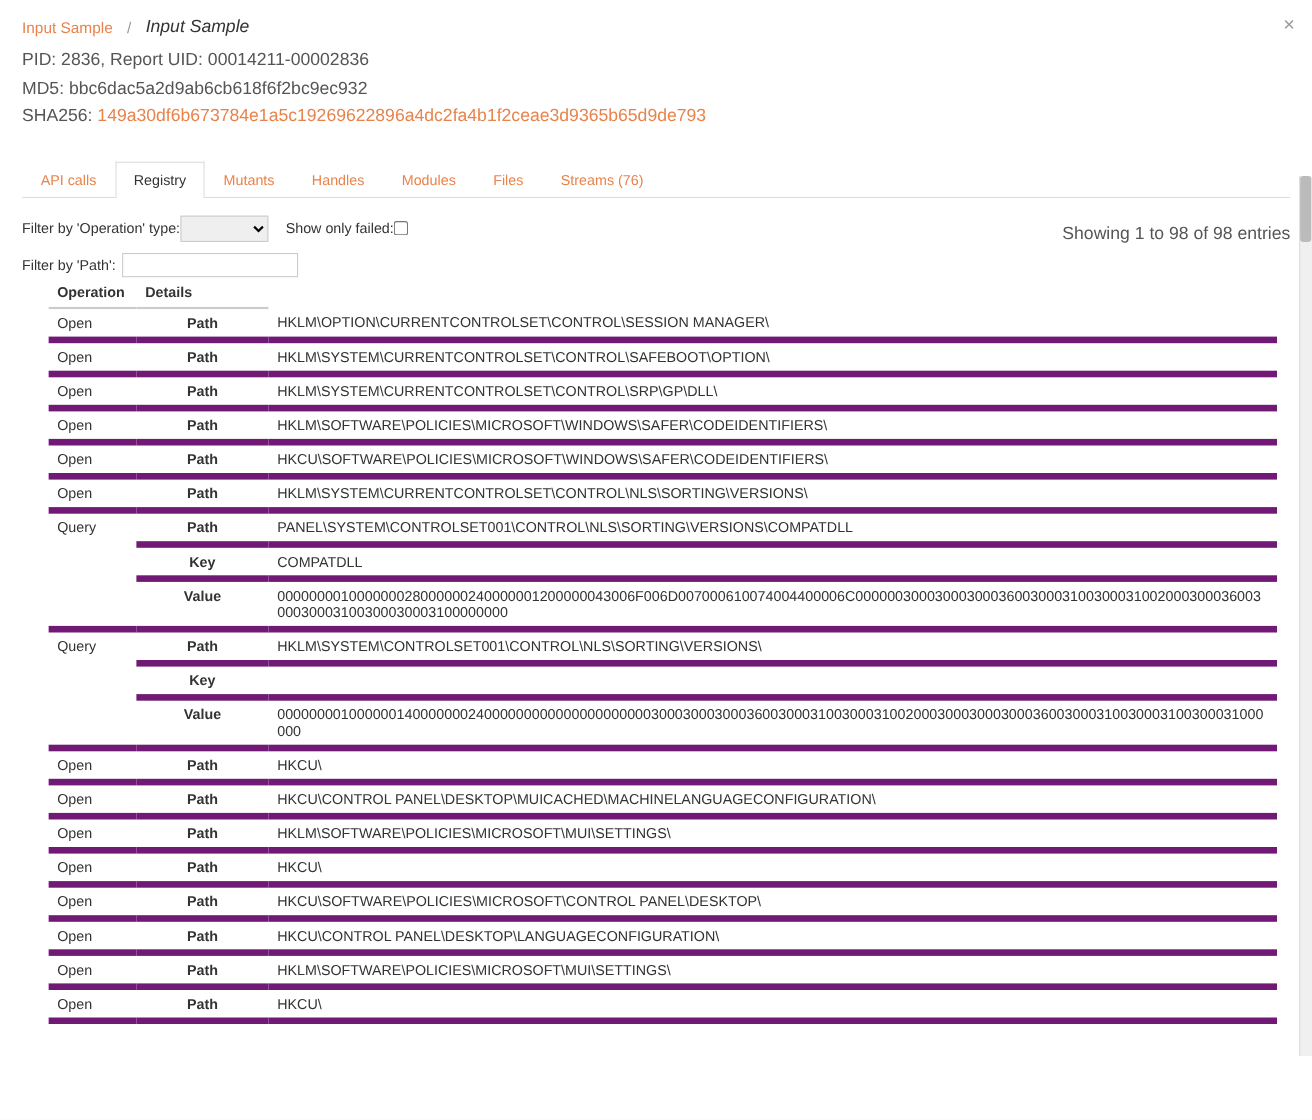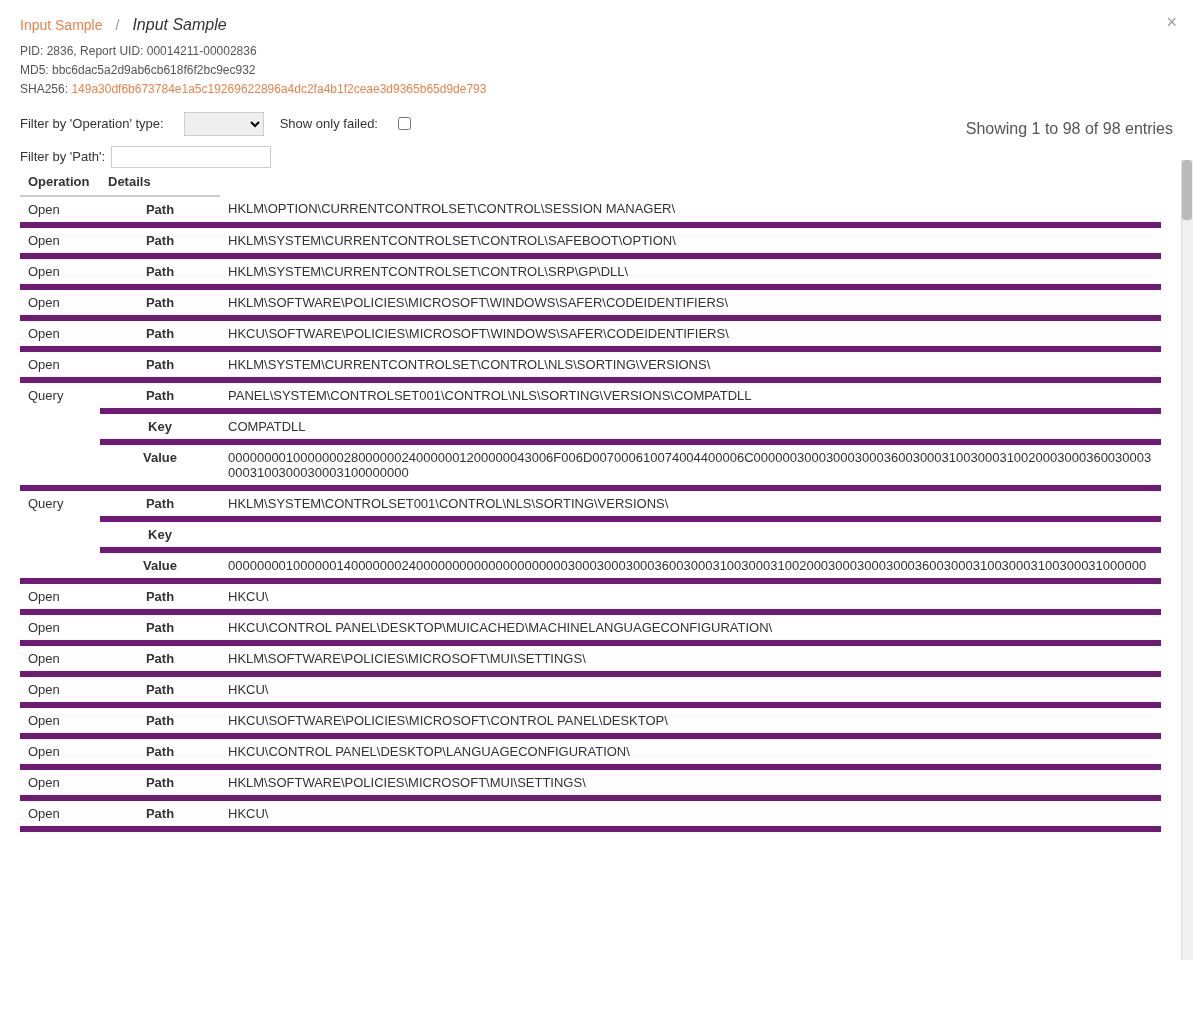--- a/index.html
+++ b/index.html
@@ -41,24 +41,24 @@
       color: #999;
       font-size: 14px;
     }
     .breadcrumb-current {
       font-style: italic;
       font-size: 16px;
       color: #333;
       font-weight: 500;
     }
     .meta {
-      font-size: 12px;
+      font-size: 16px;
       color: #555;
       line-height: 1.6;
-      margin-bottom: 12px;
+      margin-bottom: 28px;
     }
     .meta .sha {
       color: #e8834b;
     }
     .tabs {
       display: flex;
       border-bottom: 1px solid #ddd;
       margin-bottom: 16px;
       gap: 0;
     }
@@ -82,21 +82,21 @@
     .filters {
       display: flex;
       align-items: center;
       gap: 16px;
       margin-bottom: 10px;
       flex-wrap: wrap;
     }
     .filter-group {
       display: flex;
       align-items: center;
-      gap: 20px;
+      gap: 0;
       font-size: 13px;
     }
     .filter-select {
       border: 1px solid #ccc;
       padding: 3px 20px 3px 6px;
       font-size: 12px;
       appearance: auto;
       min-width: 80px;
     }
     .filter-input {
@@ -164,20 +164,21 @@
       position: absolute;
       top: 0;
       width: 10px;
       height: 60px;
       background: #bbb;
       border-radius: 3px;
     }
     .table-container {
       overflow: hidden;
       margin-right: 12px;
+      margin-left: 24px;
     }
     .header-row {
       display: flex;
       justify-content: space-between;
       align-items: center;
     }
   </style>
 </head>
 <body>
 
@@ -192,20 +193,29 @@
 
   <div class="meta">
     <div>PID: 2836, Report UID: 00014211-00002836</div>
     <div>MD5: bbc6dac5a2d9ab6cb618f6f2bc9ec932</div>
     <div>
       <span>SHA256:</span>
       <span class="sha">149a30df6b673784e1a5c19269622896a4dc2fa4b1f2ceae3d9365b65d9de793</span>
     </div>
   </div>
 
+  <div class="tabs">
+    <a class="tab">API calls</a>
+    <a class="tab active">Registry</a>
+    <a class="tab">Mutants</a>
+    <a class="tab">Handles</a>
+    <a class="tab">Modules</a>
+    <a class="tab">Files</a>
+    <a class="tab">Streams (76)</a>
+  </div>
 
   <div class="header-row">
     <div class="filters">
       <div class="filter-group">
         <label>Filter by 'Operation' type:</label>
         <select class="filter-select">
           <option value=""></option>
         </select>
       </div>
       <div class="filter-group">

